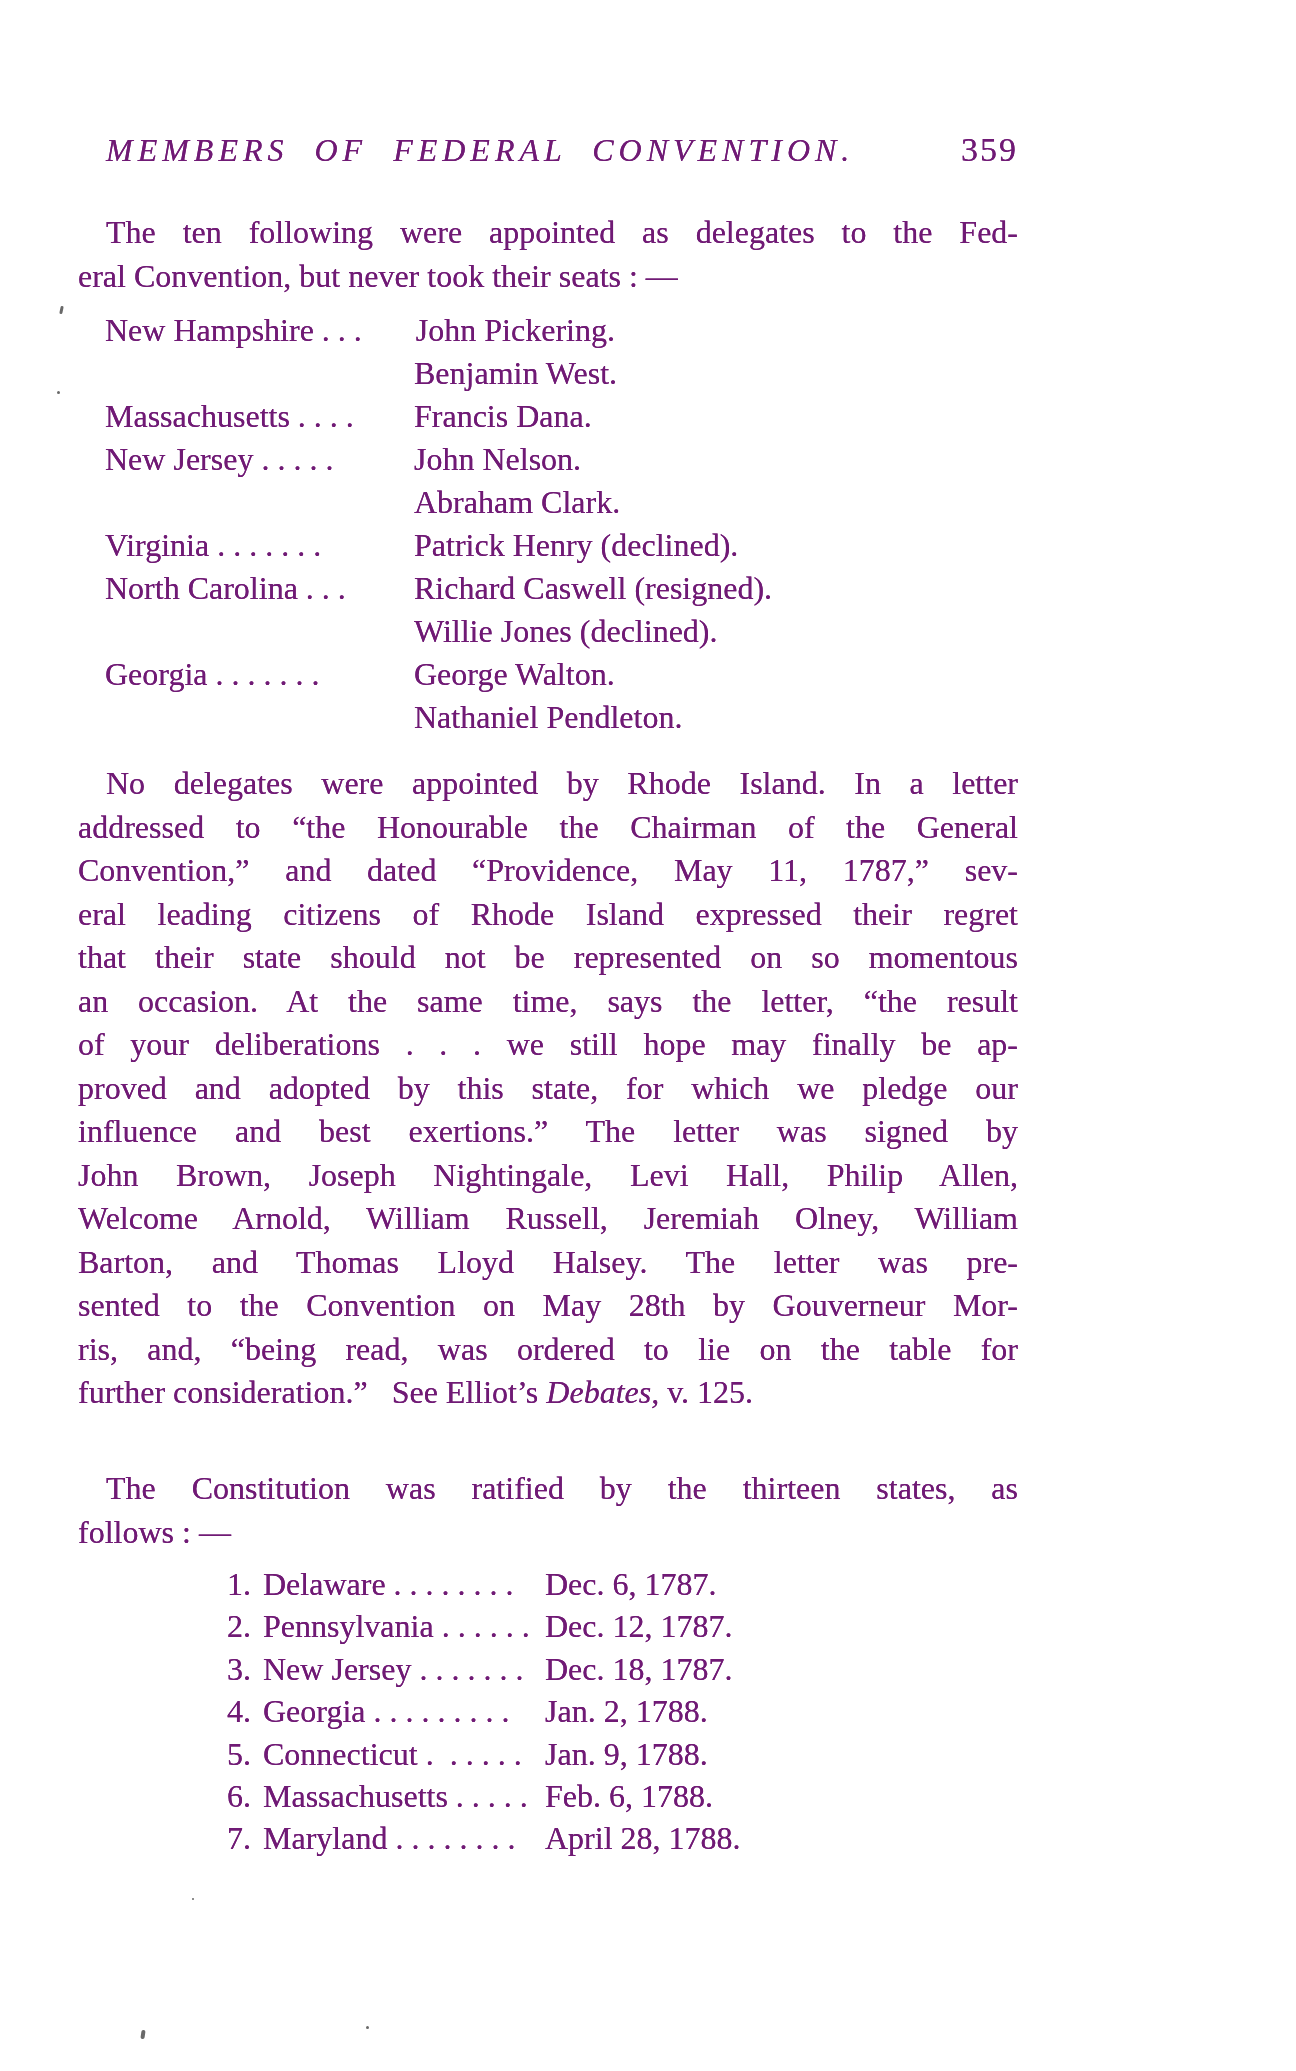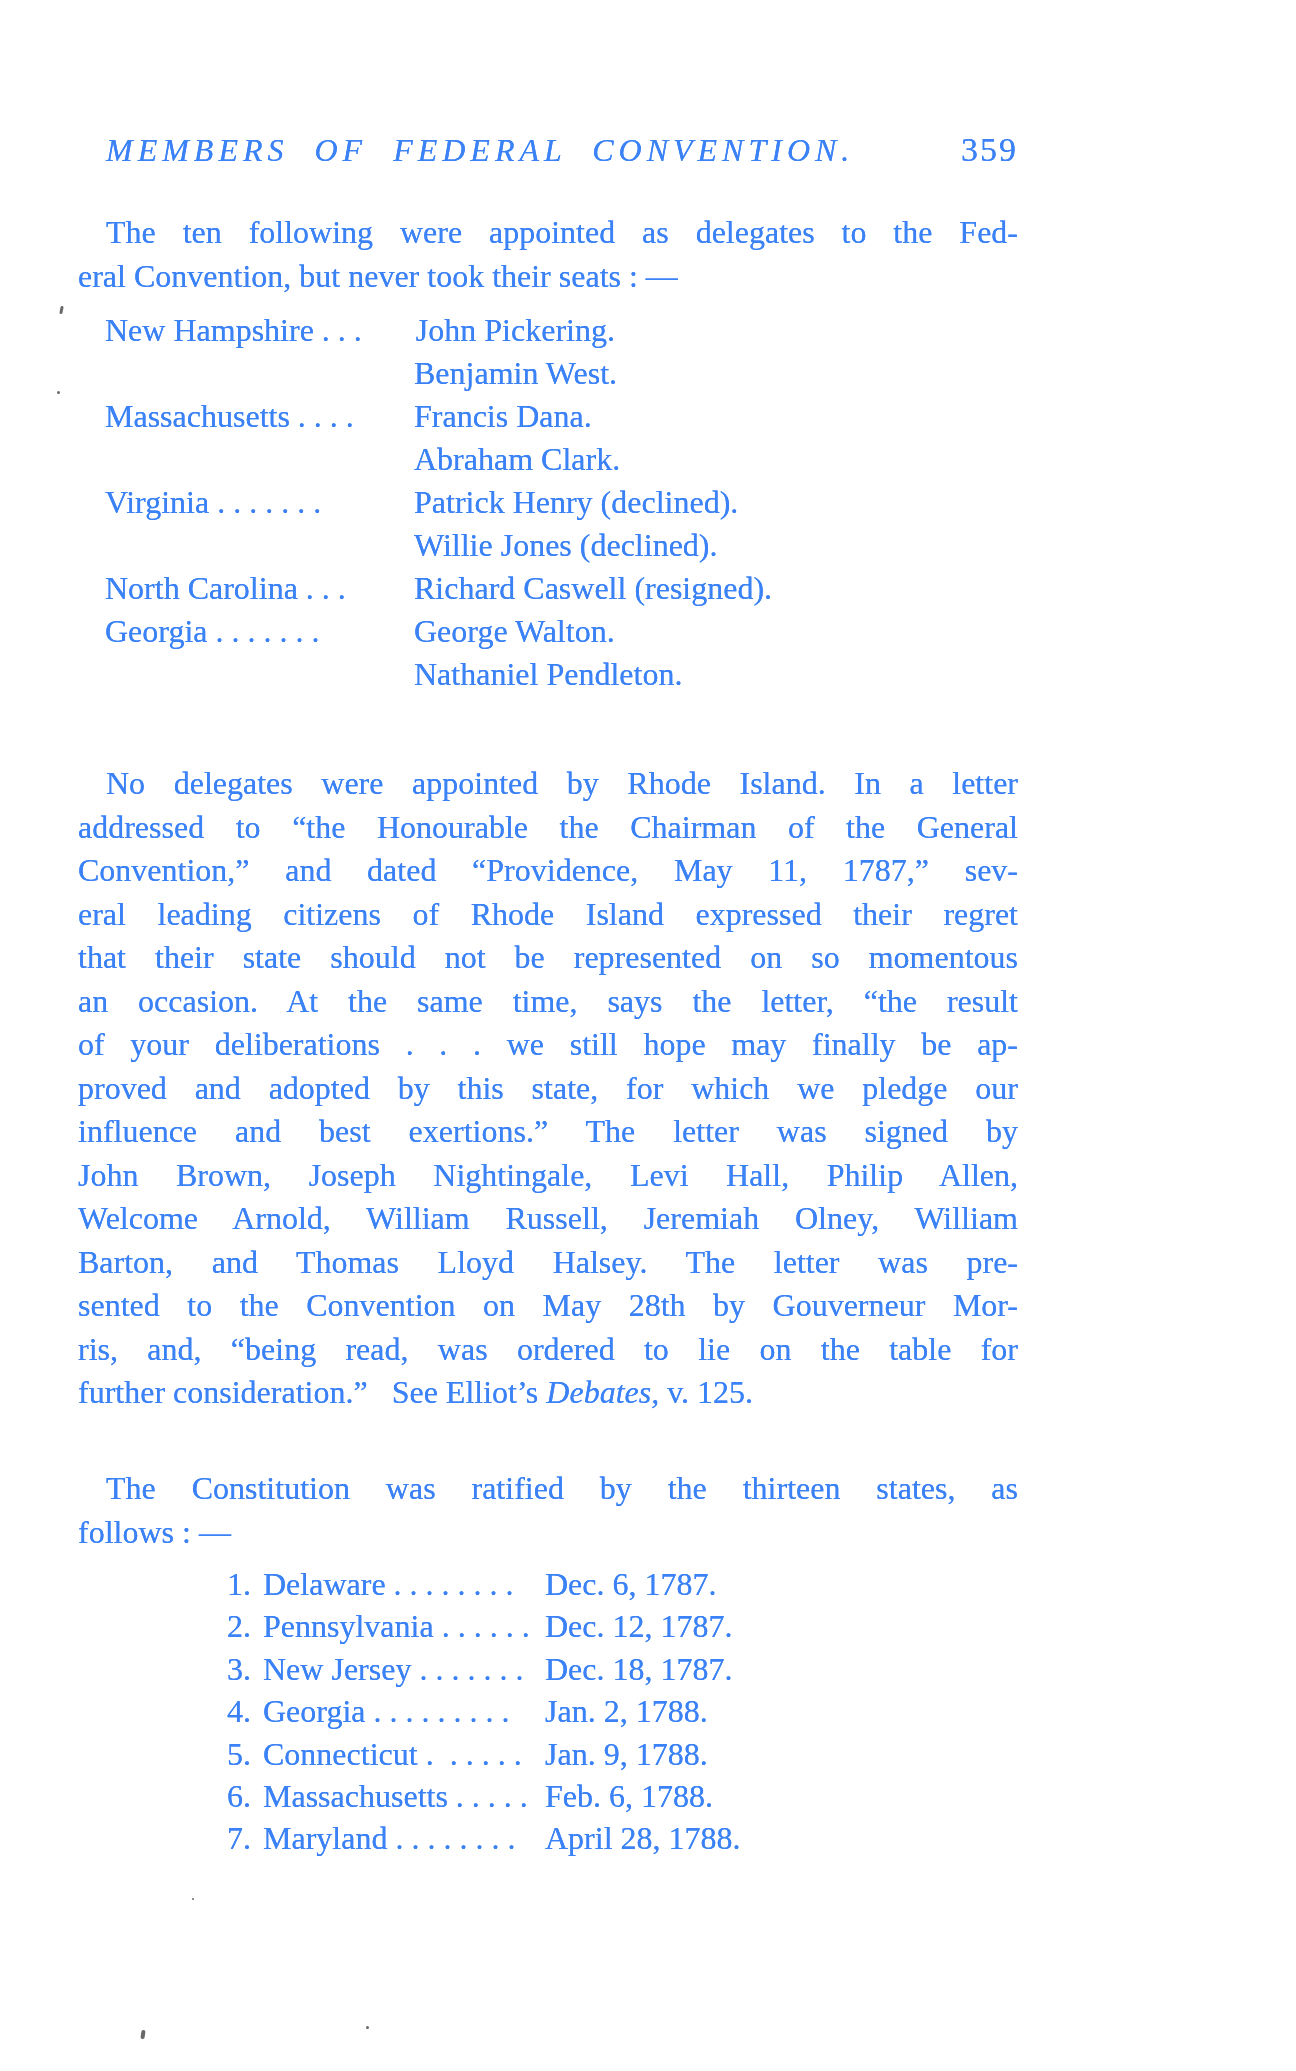--- a/index.html
+++ b/index.html
@@ -7,21 +7,21 @@
     padding: 0;
     background: #ffffff;
   }
   .page {
     position: relative;
     width: 1044px;
     height: 2071px;
     background: #ffffff;
     overflow: hidden;
     font-family: "Liberation Serif", "DejaVu Serif", serif;
-    color: #3b82f6;
+    color: #701a75;
     text-shadow: 0 0 0.5px currentColor; 
   }
 
   
   .running-head {
     position: absolute;
     top: 128px;
     left: 78px;
     width: 940px;
     display: flex;
@@ -126,34 +126,38 @@
     </div>
     <div class="drow">
       <span class="dstate"></span>
         <span class="dname">Benjamin West.</span>
     </div>
     <div class="drow">
       <span class="dstate">Massachusetts . . . .</span>
         <span class="dname">Francis Dana.</span>
     </div>
     <div class="drow">
+      <span class="dstate">New Jersey . . . . .</span>
+        <span class="dname">John Nelson.</span>
+    </div>
+    <div class="drow">
       <span class="dstate"></span>
         <span class="dname">Abraham Clark.</span>
     </div>
     <div class="drow">
       <span class="dstate">Virginia . . . . . . .</span>
         <span class="dname">Patrick Henry (declined).</span>
     </div>
     <div class="drow">
-      <span class="dstate"></span>
-        <span class="dname">Willie Jones (declined).</span>
-    </div>
-    <div class="drow">
       <span class="dstate">North Carolina . . .</span>
         <span class="dname">Richard Caswell (resigned).</span>
+    </div>
+    <div class="drow">
+      <span class="dstate"></span>
+        <span class="dname">Willie Jones (declined).</span>
     </div>
     <div class="drow">
       <span class="dstate">Georgia . . . . . . .</span>
         <span class="dname">George Walton.</span>
     </div>
     <div class="drow">
       <span class="dstate"></span>
         <span class="dname">Nathaniel Pendleton.</span>
     </div>
   </section>

